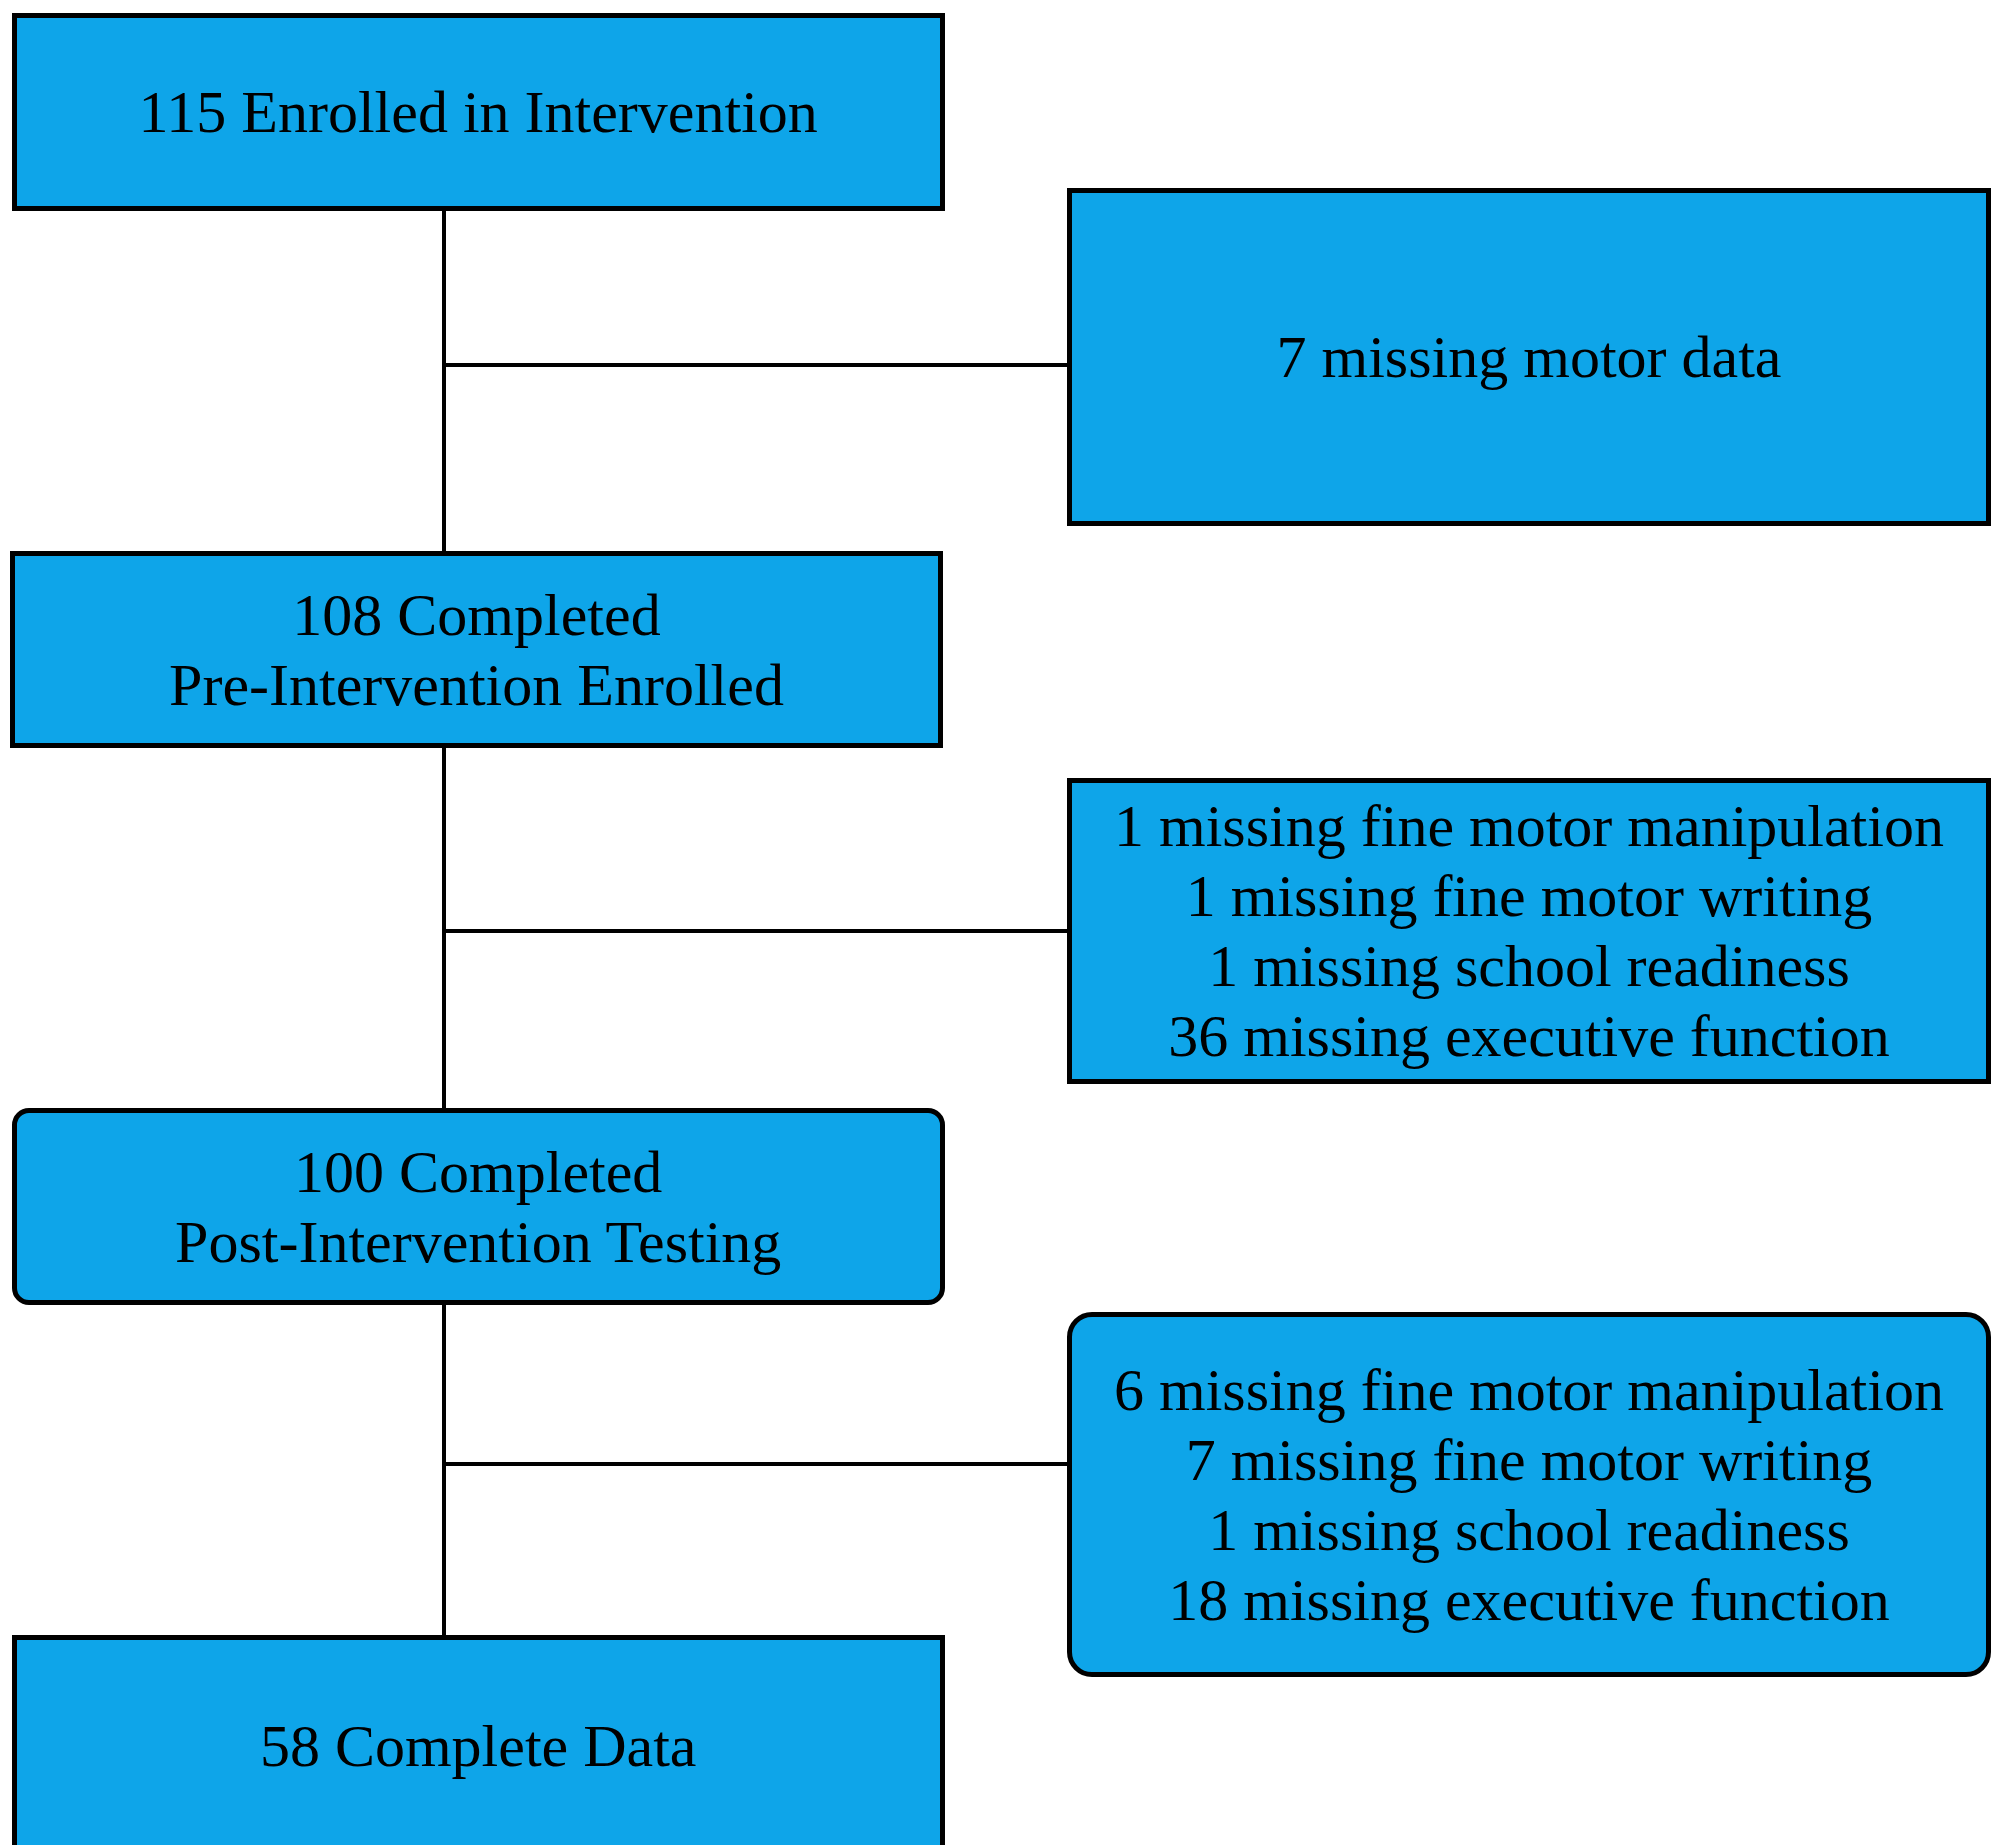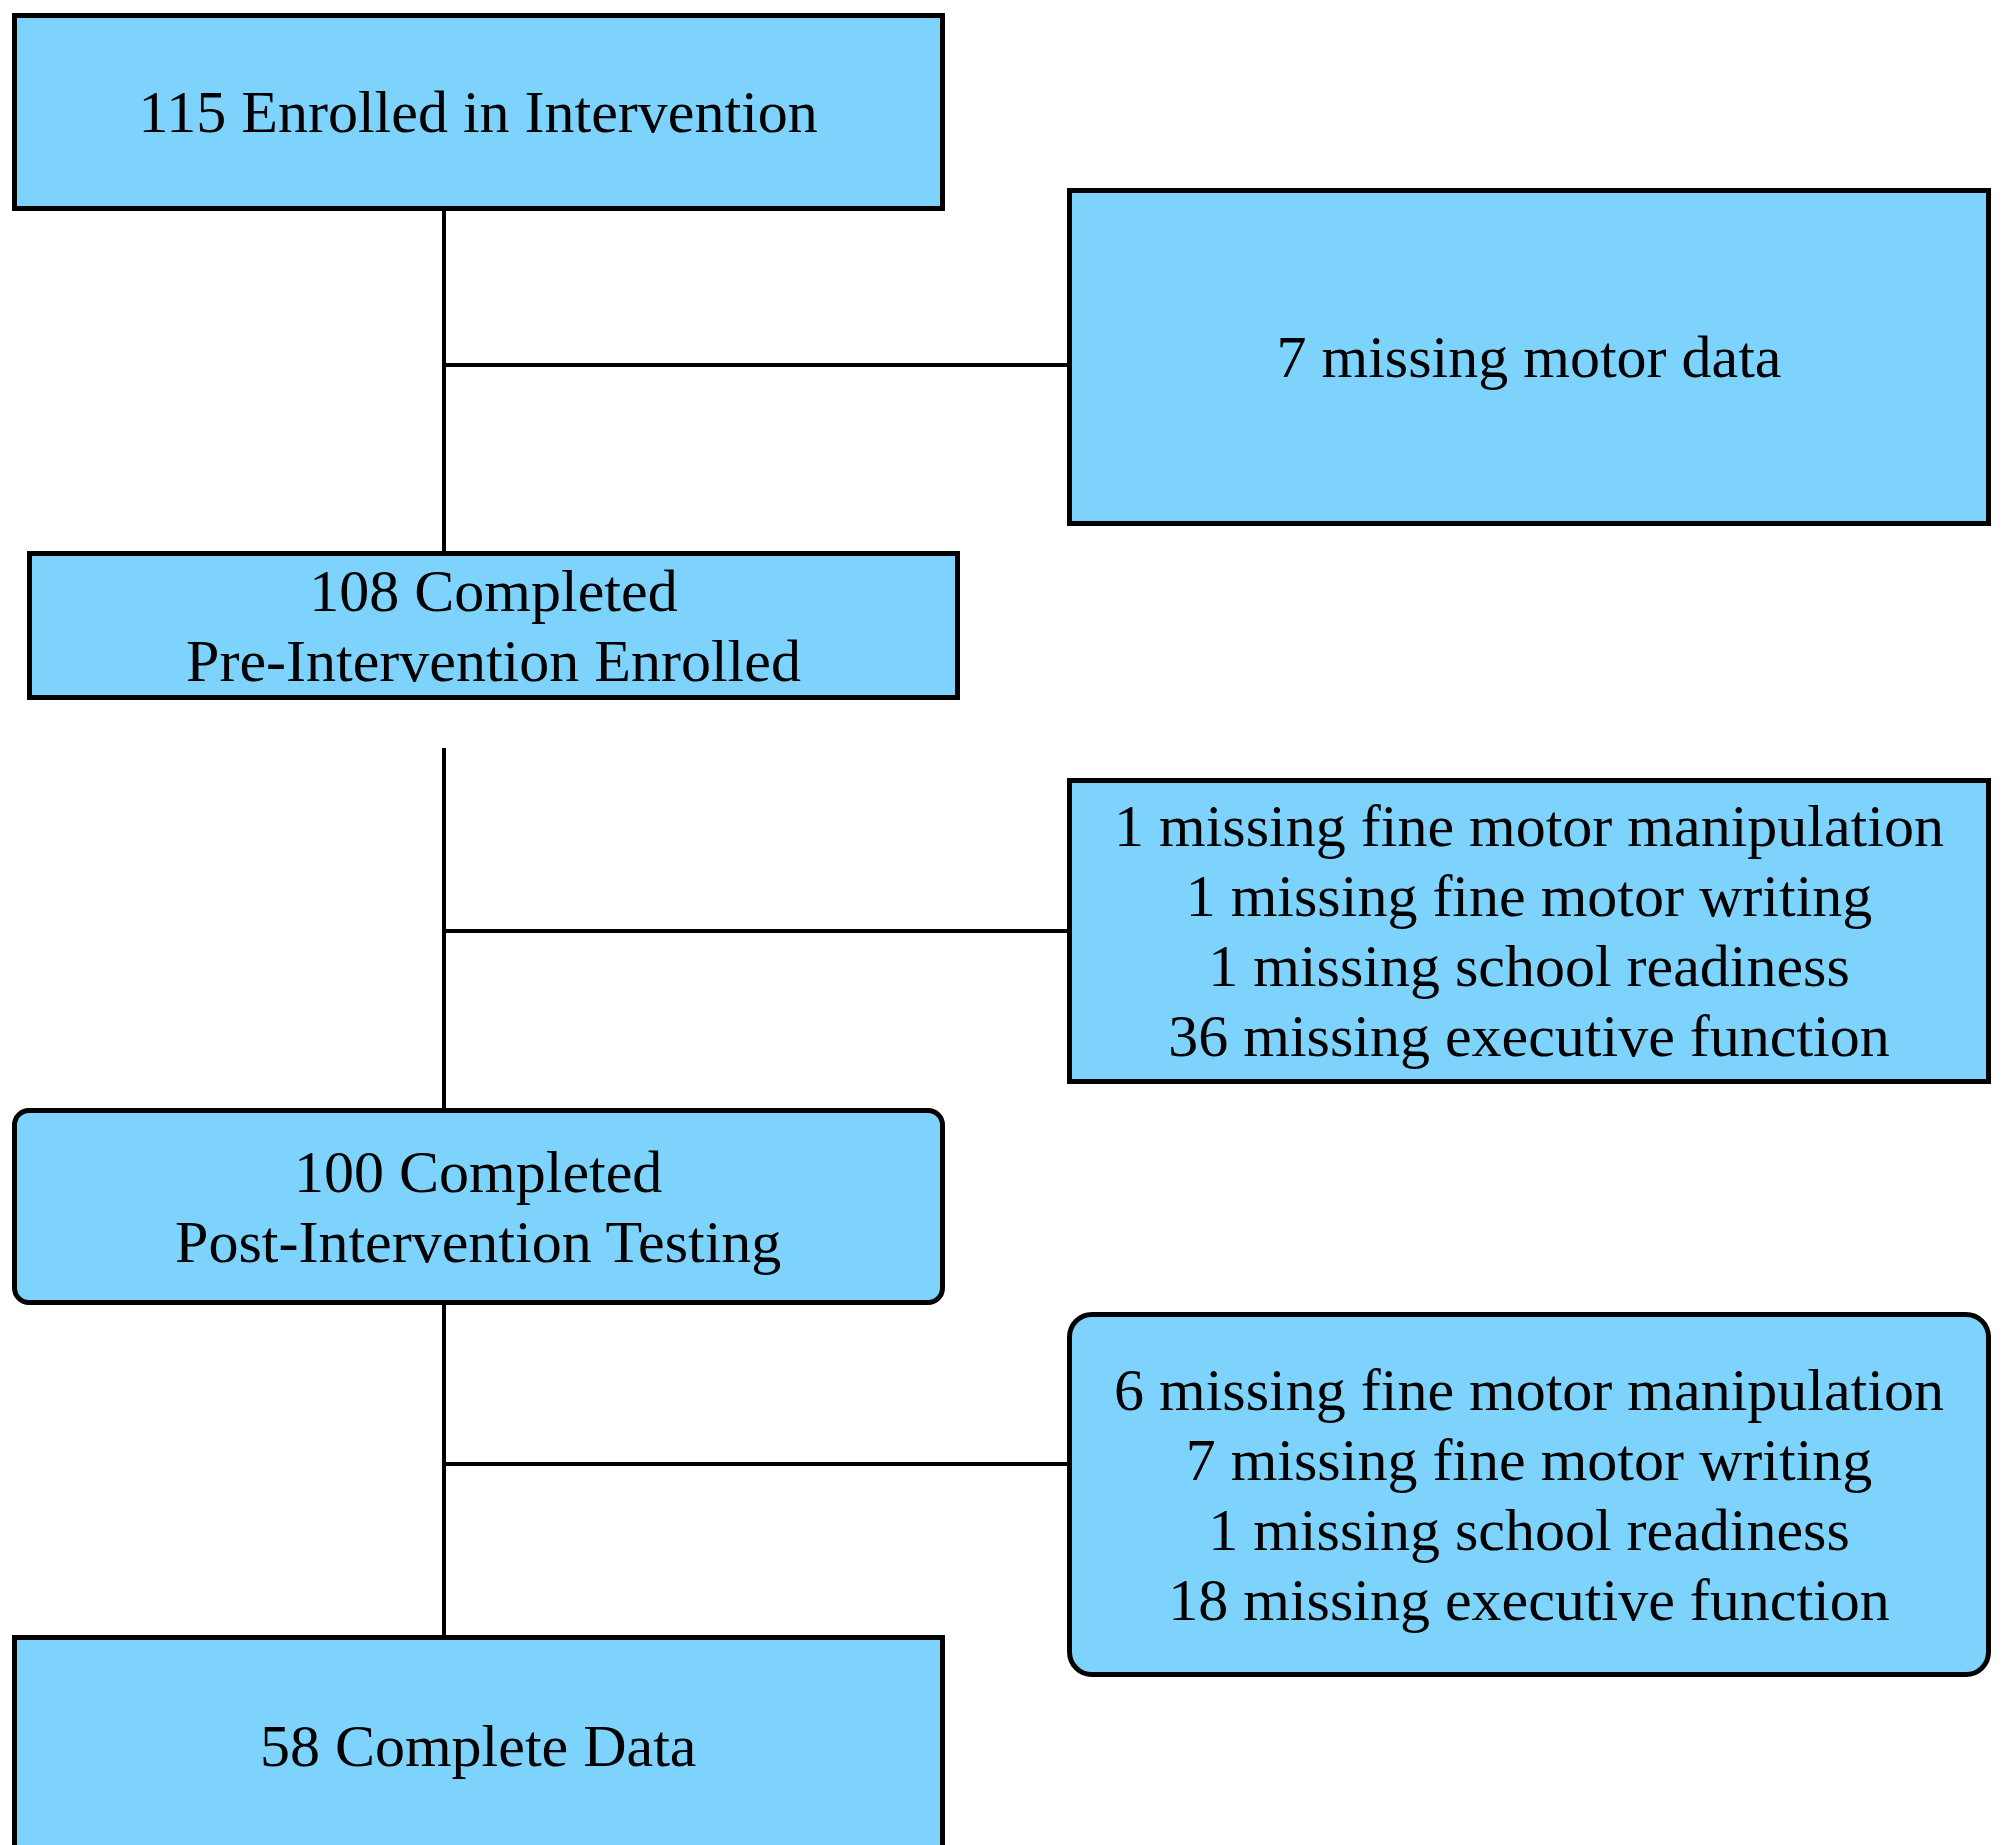--- a/index.html
+++ b/index.html
@@ -13,42 +13,42 @@
     height: 1846px;
     background: var(--bg, #ffffff);
     font-family: "Liberation Serif", "DejaVu Serif", serif;
     color: var(--text, #000000);
     overflow: hidden;
   }
   .box {
     position: absolute;
     box-sizing: border-box;
     border: 5px solid var(--line, #000000);
-    background: #7dd3fc;
+    background: #0ea5e9;
     display: flex;
     flex-direction: column;
     align-items: center;
     justify-content: center;
     text-align: center;
     font-size: 60px;
     line-height: 70px;
     z-index: 2;
   }
   .box .txt {
     white-space: nowrap;
   }
   .conn {
     position: absolute;
     background: var(--line, #000000);
     z-index: 1;
   }
 
   
   .box-enrolled      { left: 11.7px;   top: 12.5px;   width: 933px; height: 198px; }
-  .box-pre           { left: 27px;   top: 551px;  width: 933px; height: 149px; align-items: center; }
+  .box-pre           { left: 10px;   top: 551px;  width: 933px; height: 197px; align-items: center; }
   .box-post          { left: 11.7px;   top: 1108px; width: 933px; height: 197px; border-radius: 17px; }
   .box-complete      { left: 11.7px;   top: 1635px; width: 933px; height: 221px; }
 
   
   .box-missing-motor { left: 1067px; top: 188px;  width: 924px; height: 338px; }
   .box-missing-pre   { left: 1067px; top: 778px;  width: 924px; height: 306px; }
   .box-missing-post  { left: 1067px; top: 1312px; width: 924px; height: 365px; border-radius: 25px; }
 
   
   .v1 { left: 442px; top: 210px;  width: 4.2px; height: 341px; }

